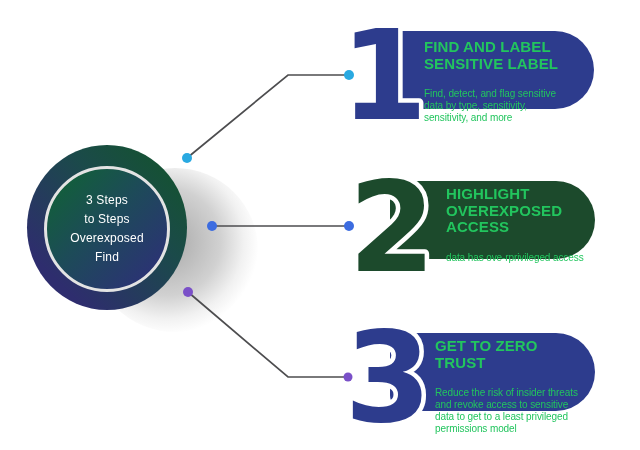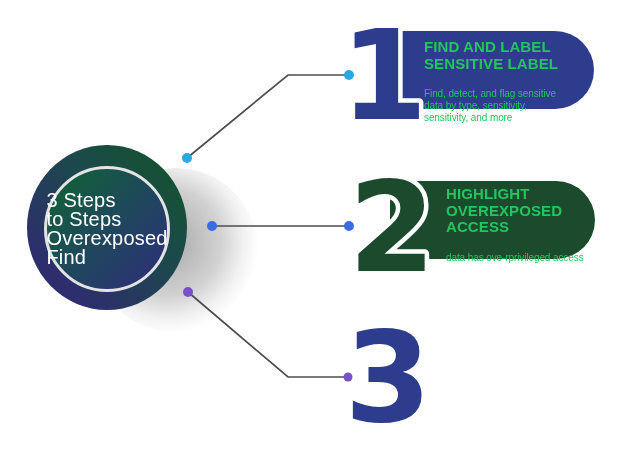--- a/index.html
+++ b/index.html
@@ -16,21 +16,21 @@
     position:absolute;left:27px;top:145px;width:160px;height:165px;border-radius:50%;
     background:linear-gradient(225deg, #14532f 8%, #1b4a4a 38%, #2e2d6e 82%);
   }
   #inner-circle{
     position:absolute;left:44px;top:166px;width:126px;height:126px;border-radius:50%;
     box-sizing:border-box;border:3px solid #e3e3e3;
     background:linear-gradient(135deg, #116038 8%, #1d4b58 45%, #2b3374 88%);
     display:flex;align-items:center;justify-content:center;
   }
   #center-text{
-    color:#ffffff;font-size:20px;line-height:19px;font-weight:400;
+    color:#ffffff;text-align:center;font-size:12px;line-height:19px;font-weight:400;
     letter-spacing:0.2px;
   }
   .pill{
     position:absolute;height:78px;color:#22c55e;box-sizing:border-box;
     border-radius:18px 44px 44px 18px;
   }
   .pill-navy{background:#2d3c8d;}
   .pill-green{background:#1c4a2c;}
   #pill-1{left:386px;top:31px;width:208px;}
   #pill-2{left:390px;top:181px;width:205px;}
@@ -97,20 +97,34 @@
         <div>HIGHLIGHT</div>
         <div>OVEREXPOSED</div>
         <div>ACCESS</div>
       </div>
       <div class="pill-body">
         <div>data has ove-rprivileged access</div>
       </div>
     </div>
   </div>
 
+  <div id="pill-3" class="pill pill-navy">
+    <div class="pill-content">
+      <div class="pill-title">
+        <div>GET TO ZERO</div>
+        <div>TRUST</div>
+      </div>
+      <div class="pill-body">
+        <div>Reduce the risk of insider threats</div>
+        <div>and revoke access to sensitive</div>
+        <div>data to get to a least privileged</div>
+        <div>permissions model</div>
+      </div>
+    </div>
+  </div>
 
   <svg id="numeral-svg" width="640" height="450" viewBox="0 0 640 450">
     <text class="numeral" x="384" y="119" fill="#2d3c8d">1</text>
     <text class="numeral" x="392" y="271" fill="#1c4a2c">2</text>
     <text class="numeral" x="388" y="421" fill="#2d3c8d">3</text>
   </svg>
 
 </div>
 
 </body></html>

